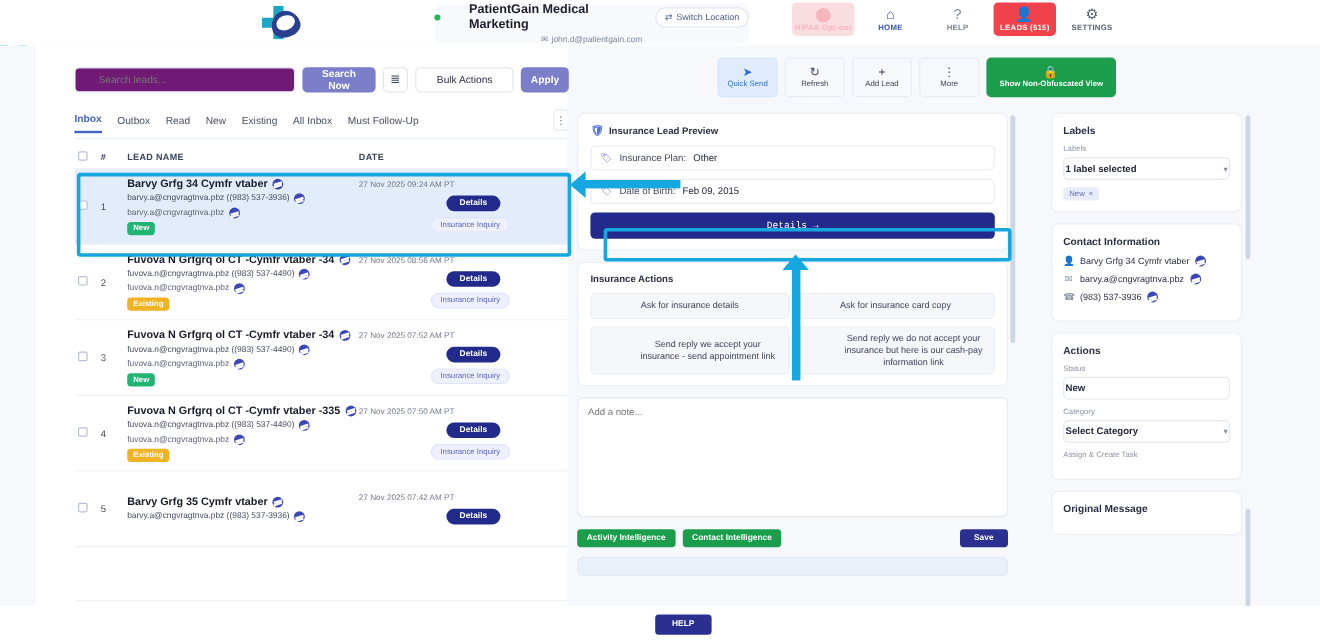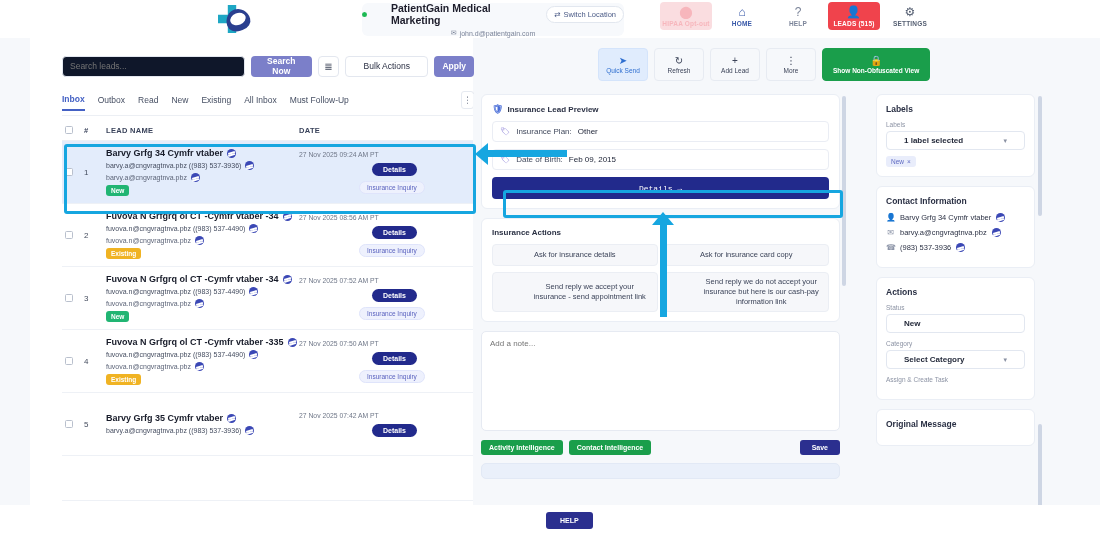--- a/index.html
+++ b/index.html
@@ -74,21 +74,21 @@
   .leftpane{
     position:absolute; left:30px; top:0; width:443px; height:497px;
     background:#ffffff;
   }
   .searchrow{
     position:absolute; left:32px; top:10px; width:412px; height:36px;
     display:flex; align-items:center; gap:6px;
   }
   .searchinput{
     width:205px; height:21px; border:1px solid #e3e7ef; border-radius:4px;
-    font-size:8.5px; color:#99a0b0; padding:0 7px; font-family:inherit; background:#0f172a;
+    font-size:8.5px; color:#99a0b0; padding:0 19px; font-family:inherit; background:#701a75;
   }
   .btn-searchnow{
     background:#7b7fc9; color:#fff; border:none; border-radius:4px;
     font-size:8.5px; font-weight:bold; height:21px; padding:0 9px; cursor:pointer; font-family:inherit;
   }
   .btn-slider{
     width:24px;height:21px;border:1px solid #e3e7ef;border-radius:4px;background:#fff;
     display:flex;align-items:center;justify-content:center;cursor:pointer;color:#3d4558;font-size:10px;
   }
   .bulk{
@@ -239,21 +239,21 @@
   .rightpane{
     position:absolute; left:868px; top:56px; width:175px; height:441px; background:#f6f8fb;
   }
   .rcard{
     background:#fff; border:1px solid #eaeef5; border-radius:6px; margin:0 8px 9px 8px; padding:9px 9px;
   }
   .rtitle{ font-size:8.5px; font-weight:bold; color:#2a3044; margin-bottom:7px;}
   .rlabel{ font-size:6.5px; color:#8c93a4; margin-bottom:3px;}
   .rsel{
     height:19px; border:1px solid #e2e7f0; border-radius:4px; display:flex;align-items:center;
-    justify-content:space-between; padding:0 17px; font-size:8px; font-weight:bold; color:#1f2536;
+    justify-content:space-between; padding:0 1px; font-size:8px; font-weight:bold; color:#1f2536;
     cursor:pointer; background:#fff;
   }
   .rsel .cv{ color:#8a91a3; font-size:7px; font-weight:normal;}
   .rsel.plain{ font-weight:bold;}
   .chipnew{
     display:inline-flex; align-items:center; gap:3px; background:#e9edfb; color:#5f6ac2;
     border-radius:3px; font-size:6.5px; padding:2px 5px; margin-top:6px; cursor:pointer;
   }
   .ci{ display:flex; align-items:center; gap:5px; font-size:7.5px; color:#2b3144; margin-bottom:6px;}
   .ci .ic{ color:#8d95a8; font-size:8px; width:9px; text-align:center;}

